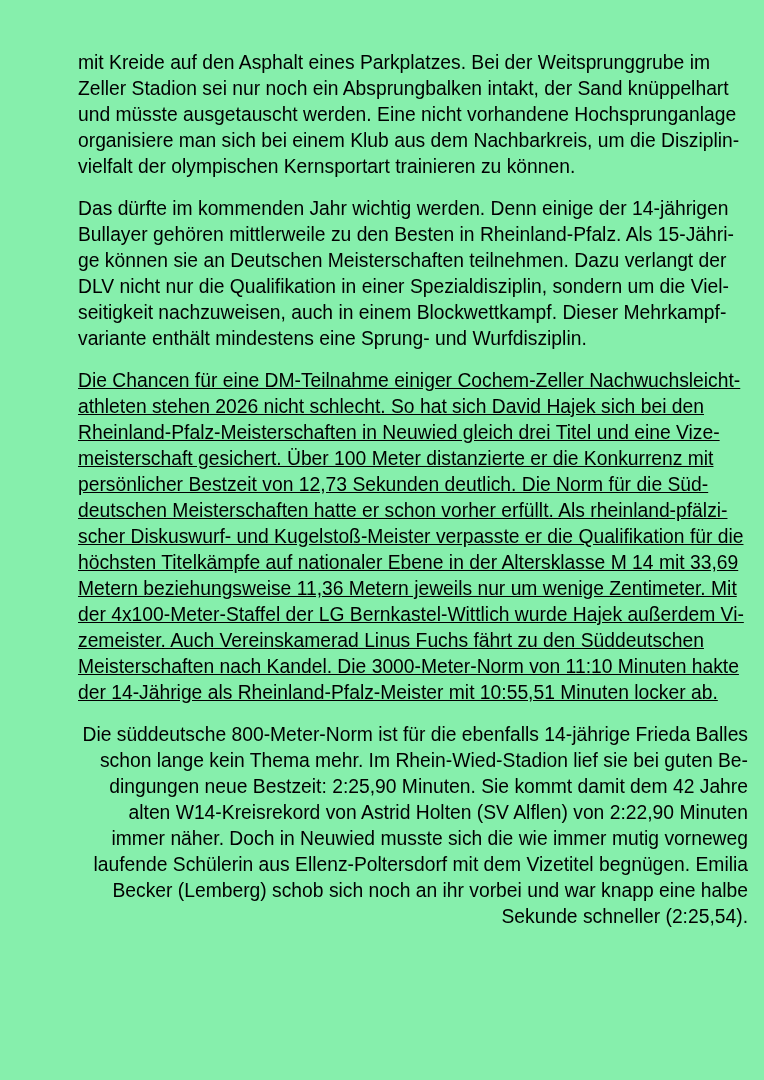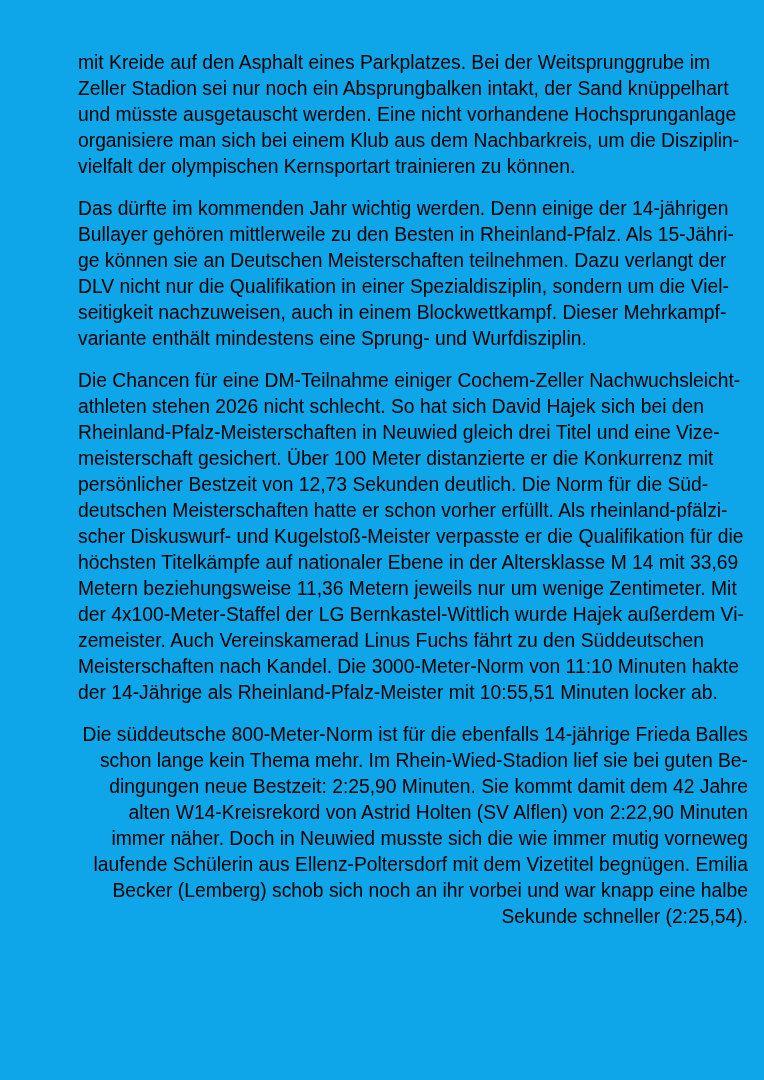--- a/index.html
+++ b/index.html
@@ -4,21 +4,21 @@
 <style>
   html, body {
     margin: 0;
     padding: 0;
     background: #ffffff;
   }
   .page {
     position: relative;
     width: 764px;
     height: 1080px;
-    background: #0ea5e9;
+    background: #86efac;
     overflow: hidden;
   }
   .content {
     position: absolute;
     left: 78px;
     top: 50px;
     width: 670px;
   }
   .para {
     margin: 0 0 16px 0;
@@ -40,21 +40,21 @@
 Zeller Stadion sei nur noch ein Absprungbalken intakt, der Sand knüppelhart
 und müsste ausgetauscht werden. Eine nicht vorhandene Hochsprunganlage
 organisiere man sich bei einem Klub aus dem Nachbarkreis, um die Disziplin-
 vielfalt der olympischen Kernsportart trainieren zu können.</p>
     <p class="para" style="color: rgb(0, 0, 0);">Das dürfte im kommenden Jahr wichtig werden. Denn einige der 14-jährigen
 Bullayer gehören mittlerweile zu den Besten in Rheinland-Pfalz. Als 15-Jähri-
 ge können sie an Deutschen Meisterschaften teilnehmen. Dazu verlangt der
 DLV nicht nur die Qualifikation in einer Spezialdisziplin, sondern um die Viel-
 seitigkeit nachzuweisen, auch in einem Blockwettkampf. Dieser Mehrkampf-
 variante enthält mindestens eine Sprung- und Wurfdisziplin.</p>
-    <p class="para" style="color: rgb(0, 0, 0);">Die Chancen für eine DM-Teilnahme einiger Cochem-Zeller Nachwuchsleicht-
+    <p class="para" style="color: rgb(0, 0, 0); text-decoration: underline;">Die Chancen für eine DM-Teilnahme einiger Cochem-Zeller Nachwuchsleicht-
 athleten stehen 2026 nicht schlecht. So hat sich David Hajek sich bei den
 Rheinland-Pfalz-Meisterschaften in Neuwied gleich drei Titel und eine Vize-
 meisterschaft gesichert. Über 100 Meter distanzierte er die Konkurrenz mit
 persönlicher Bestzeit von 12,73 Sekunden deutlich. Die Norm für die Süd-
 deutschen Meisterschaften hatte er schon vorher erfüllt. Als rheinland-pfälzi-
 scher Diskuswurf- und Kugelstoß-Meister verpasste er die Qualifikation für die
 höchsten Titelkämpfe auf nationaler Ebene in der Altersklasse M 14 mit 33,69
 Metern beziehungsweise 11,36 Metern jeweils nur um wenige Zentimeter. Mit
 der 4x100-Meter-Staffel der LG Bernkastel-Wittlich wurde Hajek außerdem Vi-
 zemeister. Auch Vereinskamerad Linus Fuchs fährt zu den Süddeutschen

